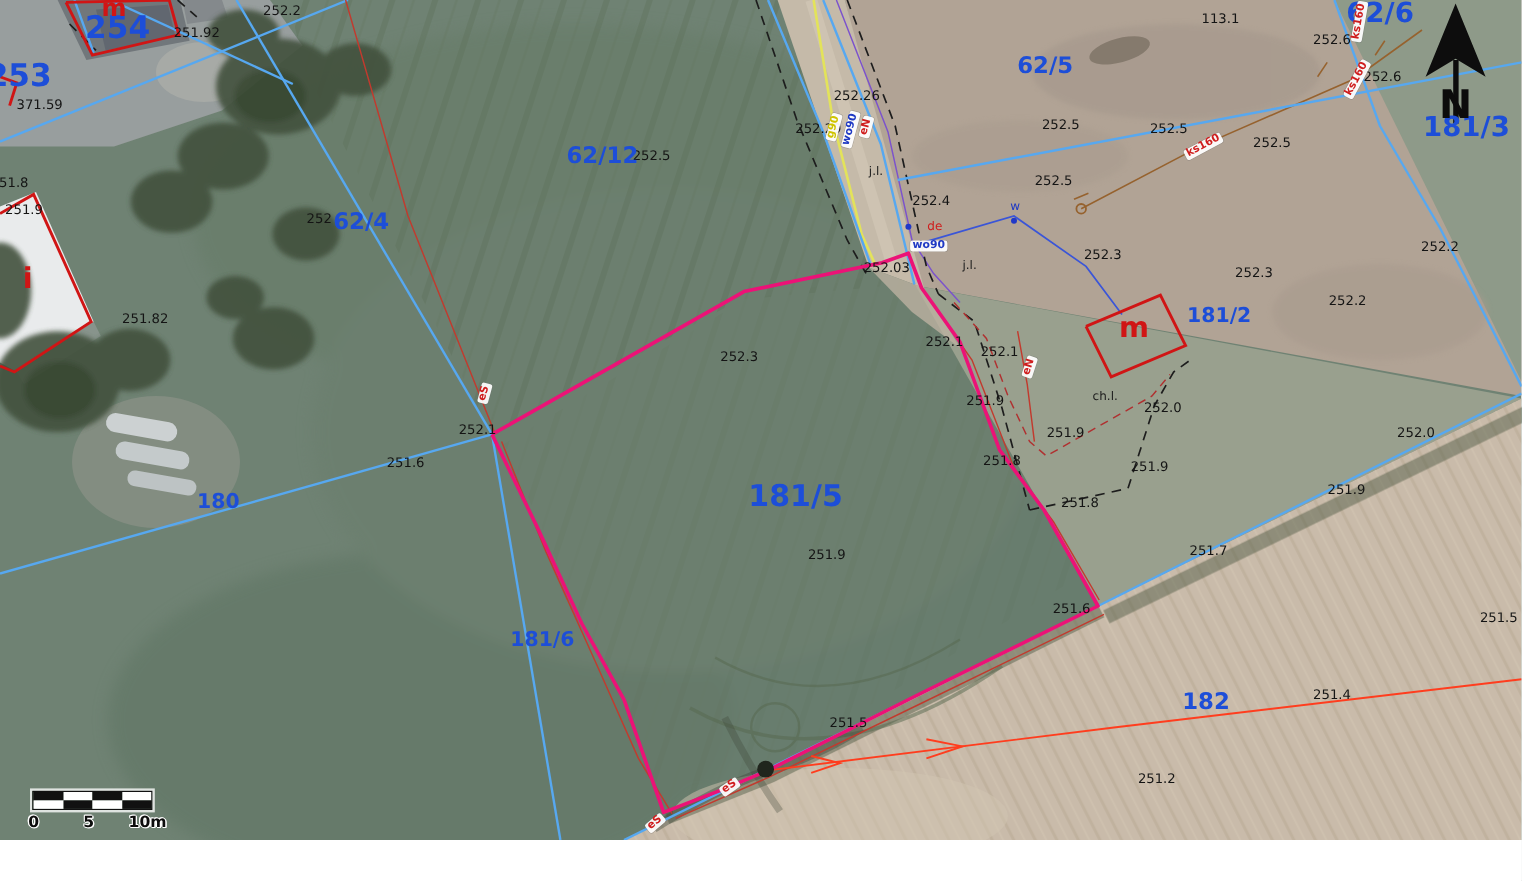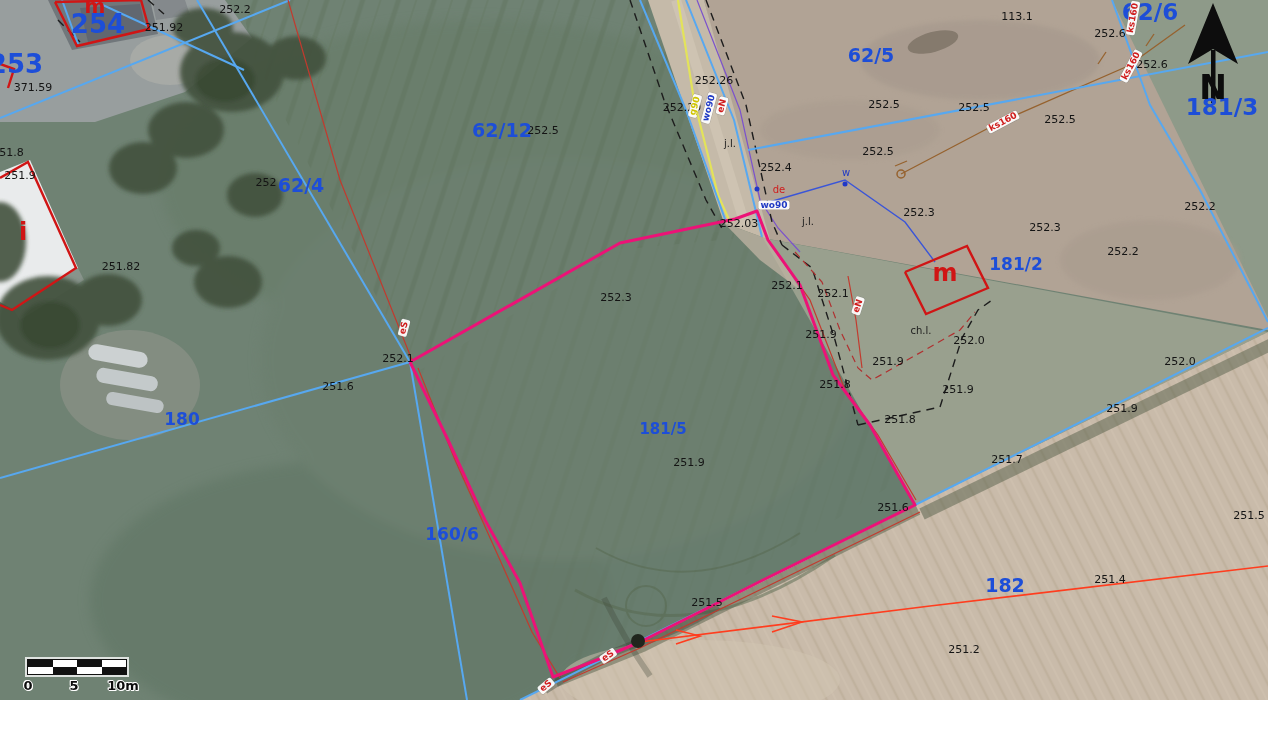--- a/index.html
+++ b/index.html
@@ -240,22 +240,22 @@
       <div class="lbl elev" style="left: 964px; top: 649px;">251.2</div>
       <div class="lbl elev" style="left: 707px; top: 602px;">251.5</div>
       <div class="lbl parcel" style="left: 98px; top: 24px; font-size: 26px;">254</div>
       <div class="lbl parcel" style="left: 16px; top: 64px; font-size: 26px;">253</div>
       <div class="lbl parcel" style="left: 502px; top: 130px; font-size: 19px;">62/12</div>
       <div class="lbl parcel" style="left: 301px; top: 185px; font-size: 19px;">62/4</div>
       <div class="lbl parcel" style="left: 871px; top: 55px; font-size: 19px;">62/5</div>
       <div class="lbl parcel" style="left: 1150px; top: 12px; font-size: 23px;">62/6</div>
       <div class="lbl parcel" style="left: 1222px; top: 107px; font-size: 23px;">181/3</div>
       <div class="lbl parcel" style="left: 1016px; top: 264px; font-size: 17px;">181/2</div>
-      <div class="lbl parcel" style="left: 663px; top: 429px; font-size: 15px;">181/5</div>
-      <div class="lbl parcel" style="left: 452px; top: 534px; font-size: 17px;">160/6</div>
+      <div class="lbl parcel" style="left: 663px; top: 413px; font-size: 25px;">181/5</div>
+      <div class="lbl parcel" style="left: 452px; top: 534px; font-size: 17px;">181/6</div>
       <div class="lbl parcel" style="left: 182px; top: 419px; font-size: 17px;">180</div>
       <div class="lbl parcel" style="left: 1005px; top: 585px; font-size: 19px;">182</div>
       <div class="lbl bldg" style="left: 95px; top: 6px; font-size: 20px;">m</div>
       <div class="lbl bldg" style="left: 945px; top: 273px; font-size: 24px;">m</div>
       <div class="lbl bldg" style="left: 23px; top: 232px; font-size: 24px;">i</div>
       <div class="lbl pill yellow" style="left: 695px; top: 106px; transform: translate(-50%, -50%) rotate(-75deg);">g90</div>
       <div class="lbl pill blue" style="left: 709px; top: 108px; transform: translate(-50%, -50%) rotate(-75deg);">wo90</div>
       <div class="lbl pill red" style="left: 722px; top: 106px; transform: translate(-50%, -50%) rotate(-75deg);">eN</div>
       <div class="lbl pill blue" style="left: 774px; top: 205px;">wo90</div>
       <div class="lbl pill red" style="left: 1003px; top: 122px; transform: translate(-50%, -50%) rotate(-28deg);">ks160</div>

